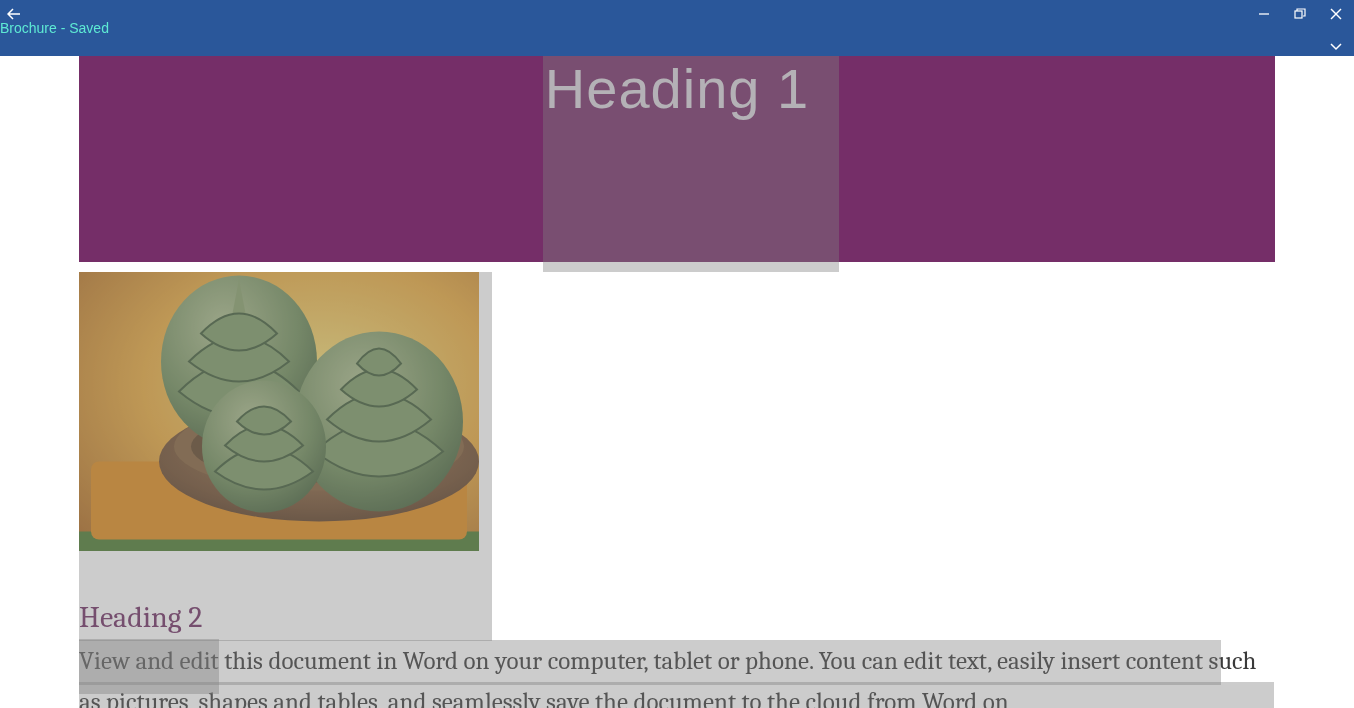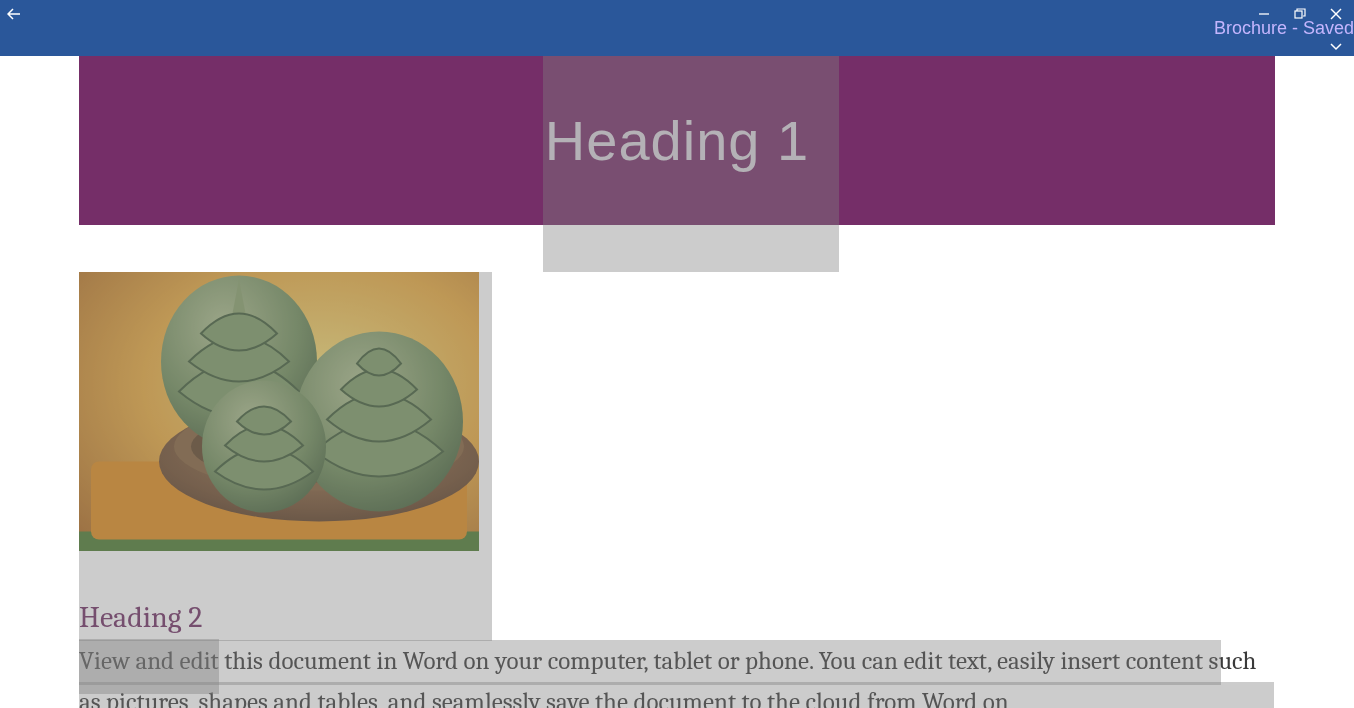--- a/index.html
+++ b/index.html
@@ -25,23 +25,23 @@
       width: 20px;
       height: 20px;
       display: flex;
       align-items: center;
       justify-content: center;
       cursor: pointer;
       color: #fff;
     }
     .title {
       width: 100%;
-      text-align: right;
-      color: #c4b5fd;
-      font-size: 18px;
+      text-align: left;
+      color: #5eead4;
+      font-size: 14px;
       font-weight: 400;
     }
     .window-controls {
       position: absolute;
       right: 0;
       top: 0;
       display: flex;
       gap: 16px;
       padding: 4px 8px 0 0;
       align-items: center;
@@ -84,24 +84,24 @@
     .sel1 { left: 543px; top: 0; width: 296px; height: 216px; }
     .sel2 { left: 79px; top: 216px; width: 413px; height: 369px; }
     .sel3 { left: 79px; top: 583px; width: 140px; height: 55px; }
     .sel4 { left: 79px; top: 584px; width: 1142px; height: 45px; }
     .sel5 { left: 79px; top: 626px; width: 1195px; height: 45px; }
     .banner {
       position: absolute;
       left: 79px;
       top: 0;
       width: 1196px;
-      height: 169px;
+      height: 206px;
       background: #752e68;
       display: flex;
-      align-items: center;
+      align-items: flex-start;
       justify-content: center;
     }
     .heading1 {
       color: #d8d3da;
       font-size: 56px;
       font-weight: 300;
       letter-spacing: 1px;
     }
     .image-box {
       position: absolute;

